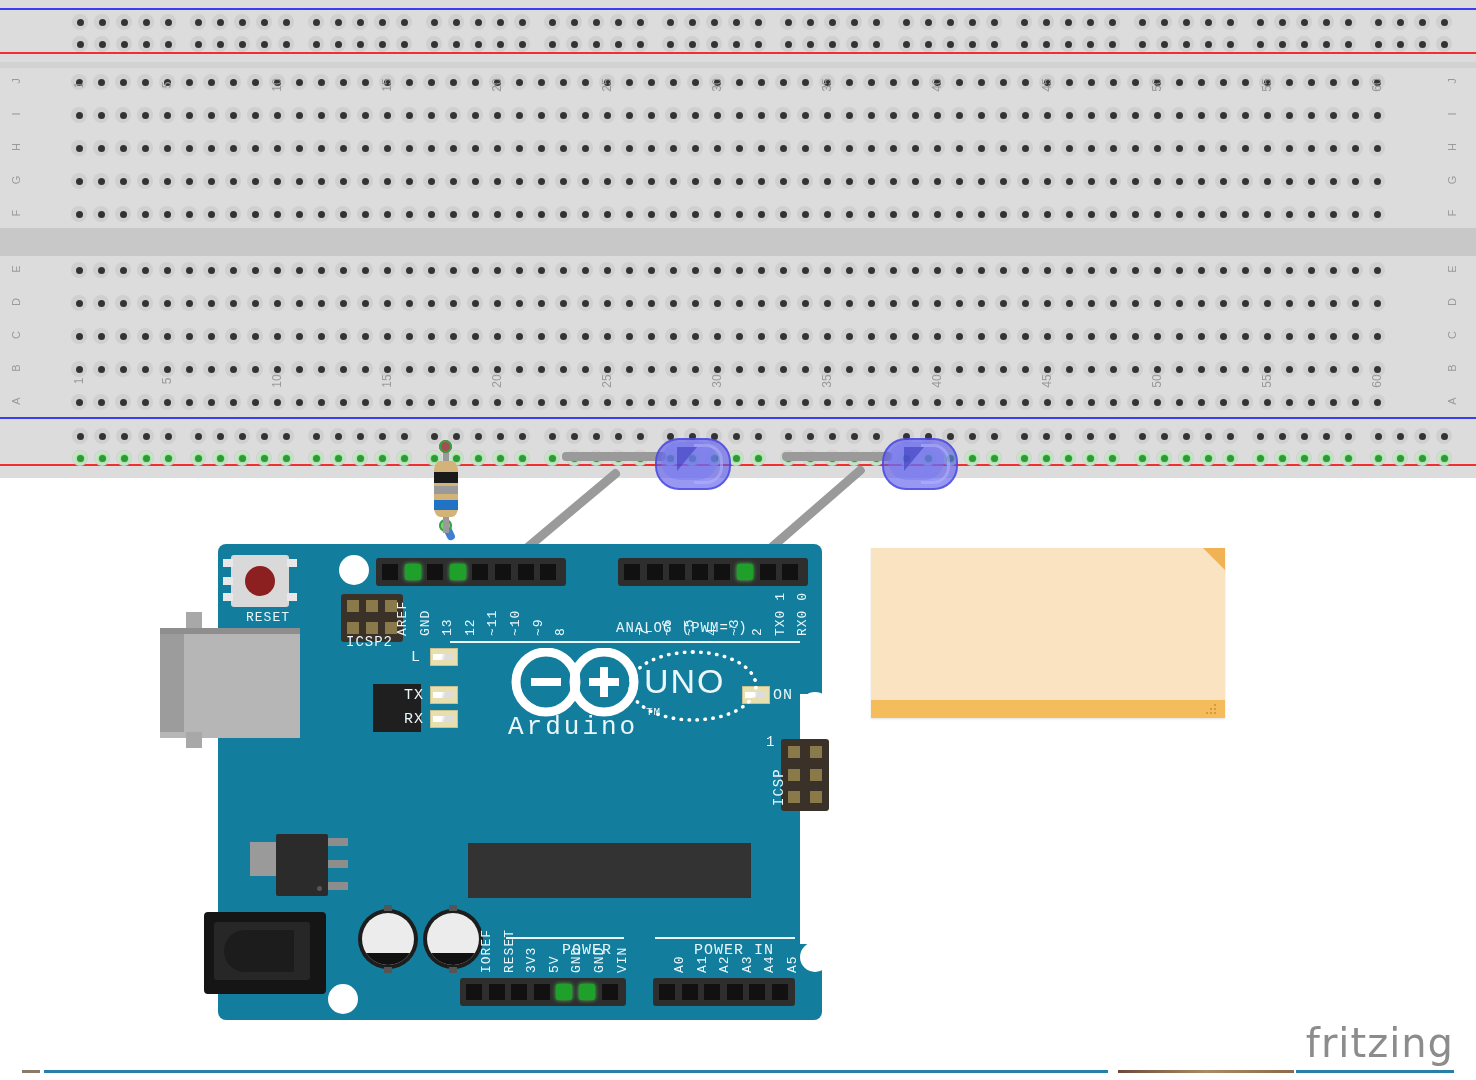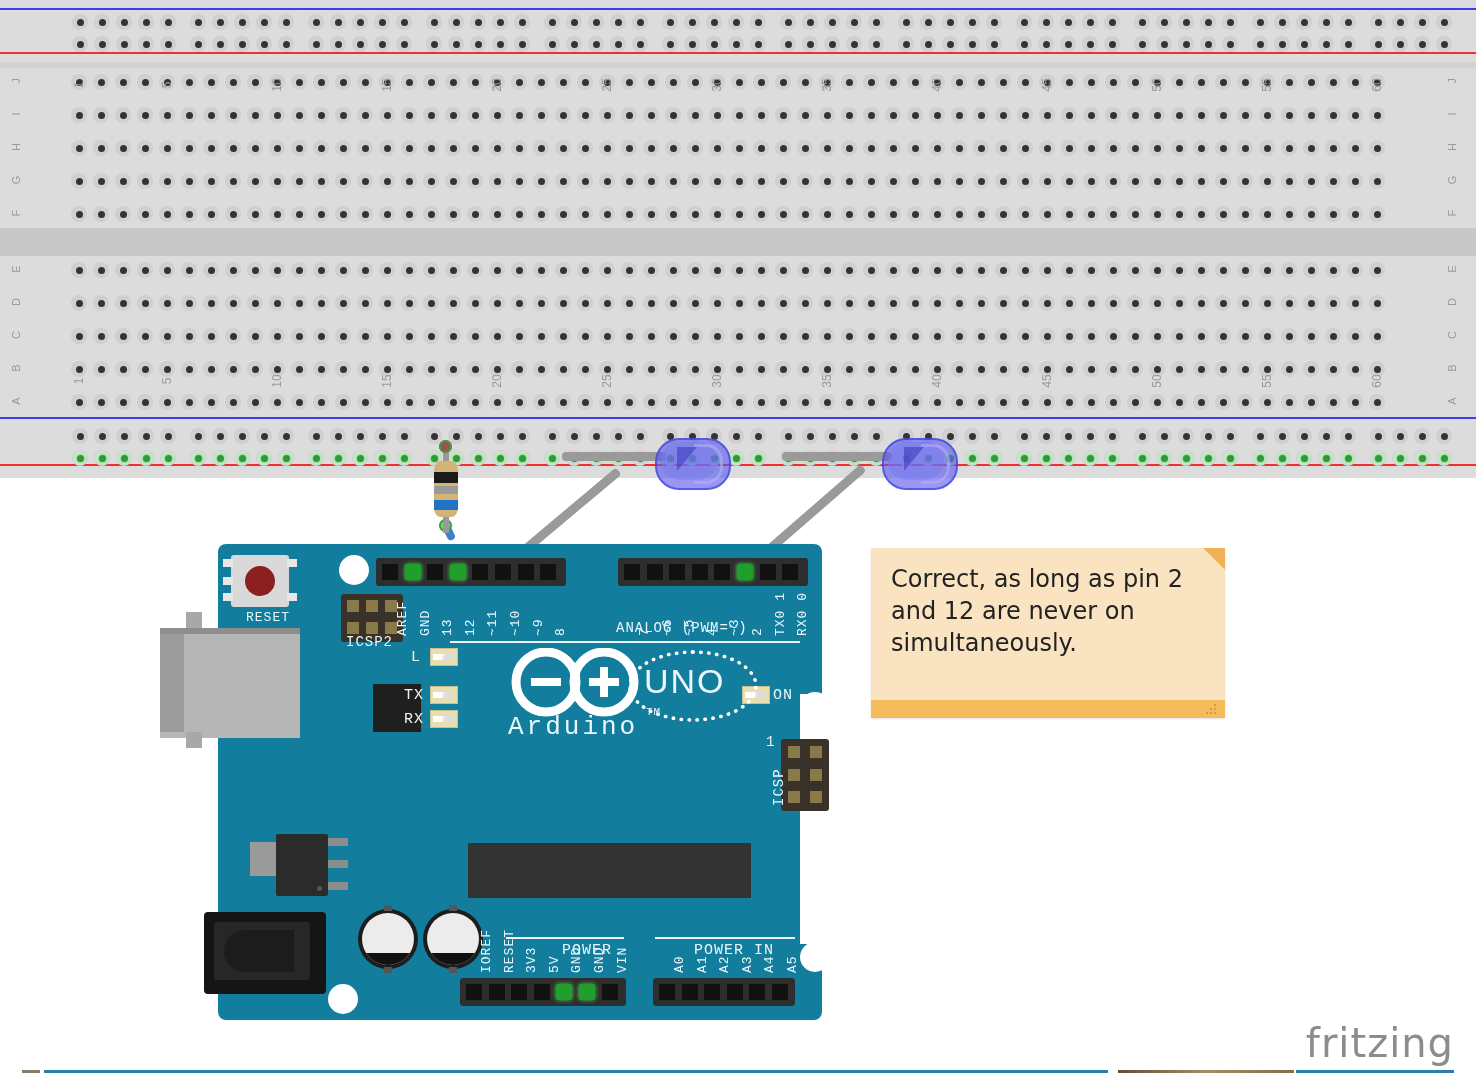--- a/index.html
+++ b/index.html
@@ -2930,21 +2930,20 @@
     <div class="silk vert" style="left: 454px; top: 429px; font-size: 13px;">A0</div>
     <div class="silk vert" style="left: 476.6px; top: 429px; font-size: 13px;">A1</div>
     <div class="silk vert" style="left: 499.2px; top: 429px; font-size: 13px;">A2</div>
     <div class="silk vert" style="left: 521.8px; top: 429px; font-size: 13px;">A3</div>
     <div class="silk vert" style="left: 544.4px; top: 429px; font-size: 13px;">A4</div>
     <div class="silk vert" style="left: 567px; top: 429px; font-size: 13px;">A5</div>
   </div>
 
 <div id="note">
   <div class="fold"></div>
-  <div class="text">Correct, as long as pin 2 and 12 are never on simultaneously.</div>
   <div class="bar"></div>
   <div class="grip">
     <i style="left:0;top:8px"></i>
       <i style="left:4px;top:8px"></i>
       <i style="left:8px;top:8px"></i>
     <i style="left:4px;top:4px"></i>
       <i style="left:8px;top:4px"></i>
       <i style="left:8px;top:0"></i>
   </div>
 </div>

